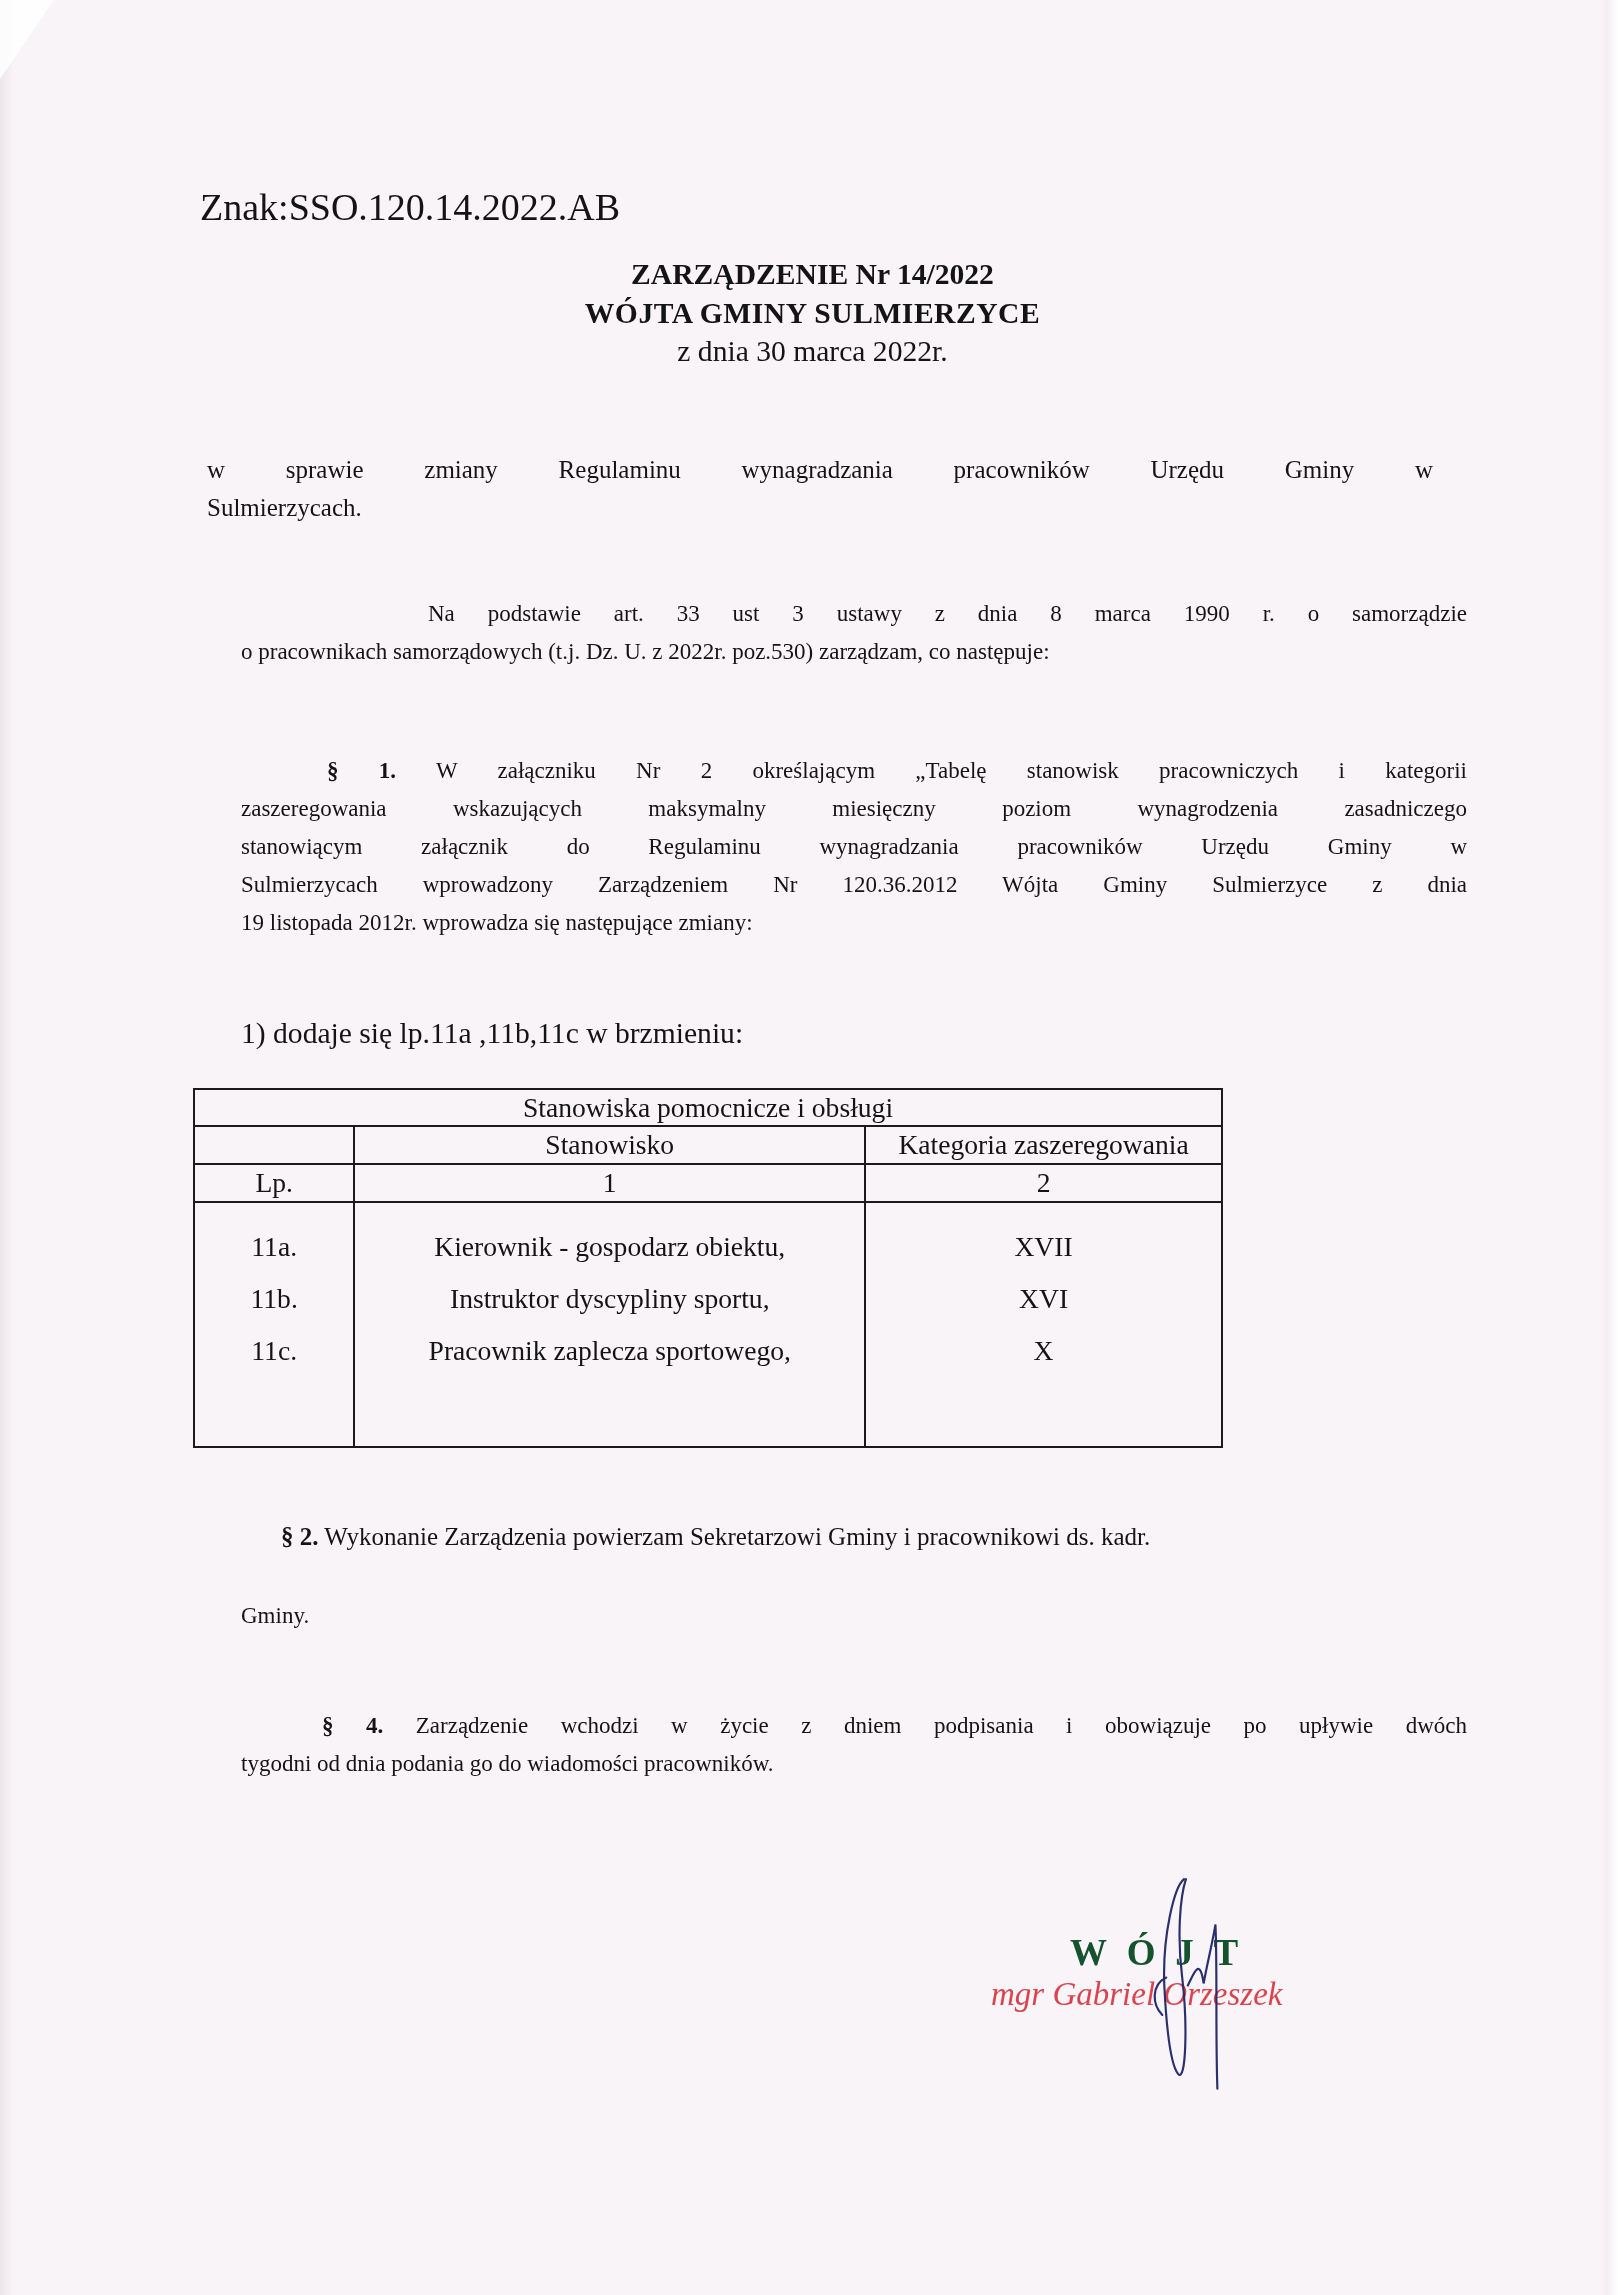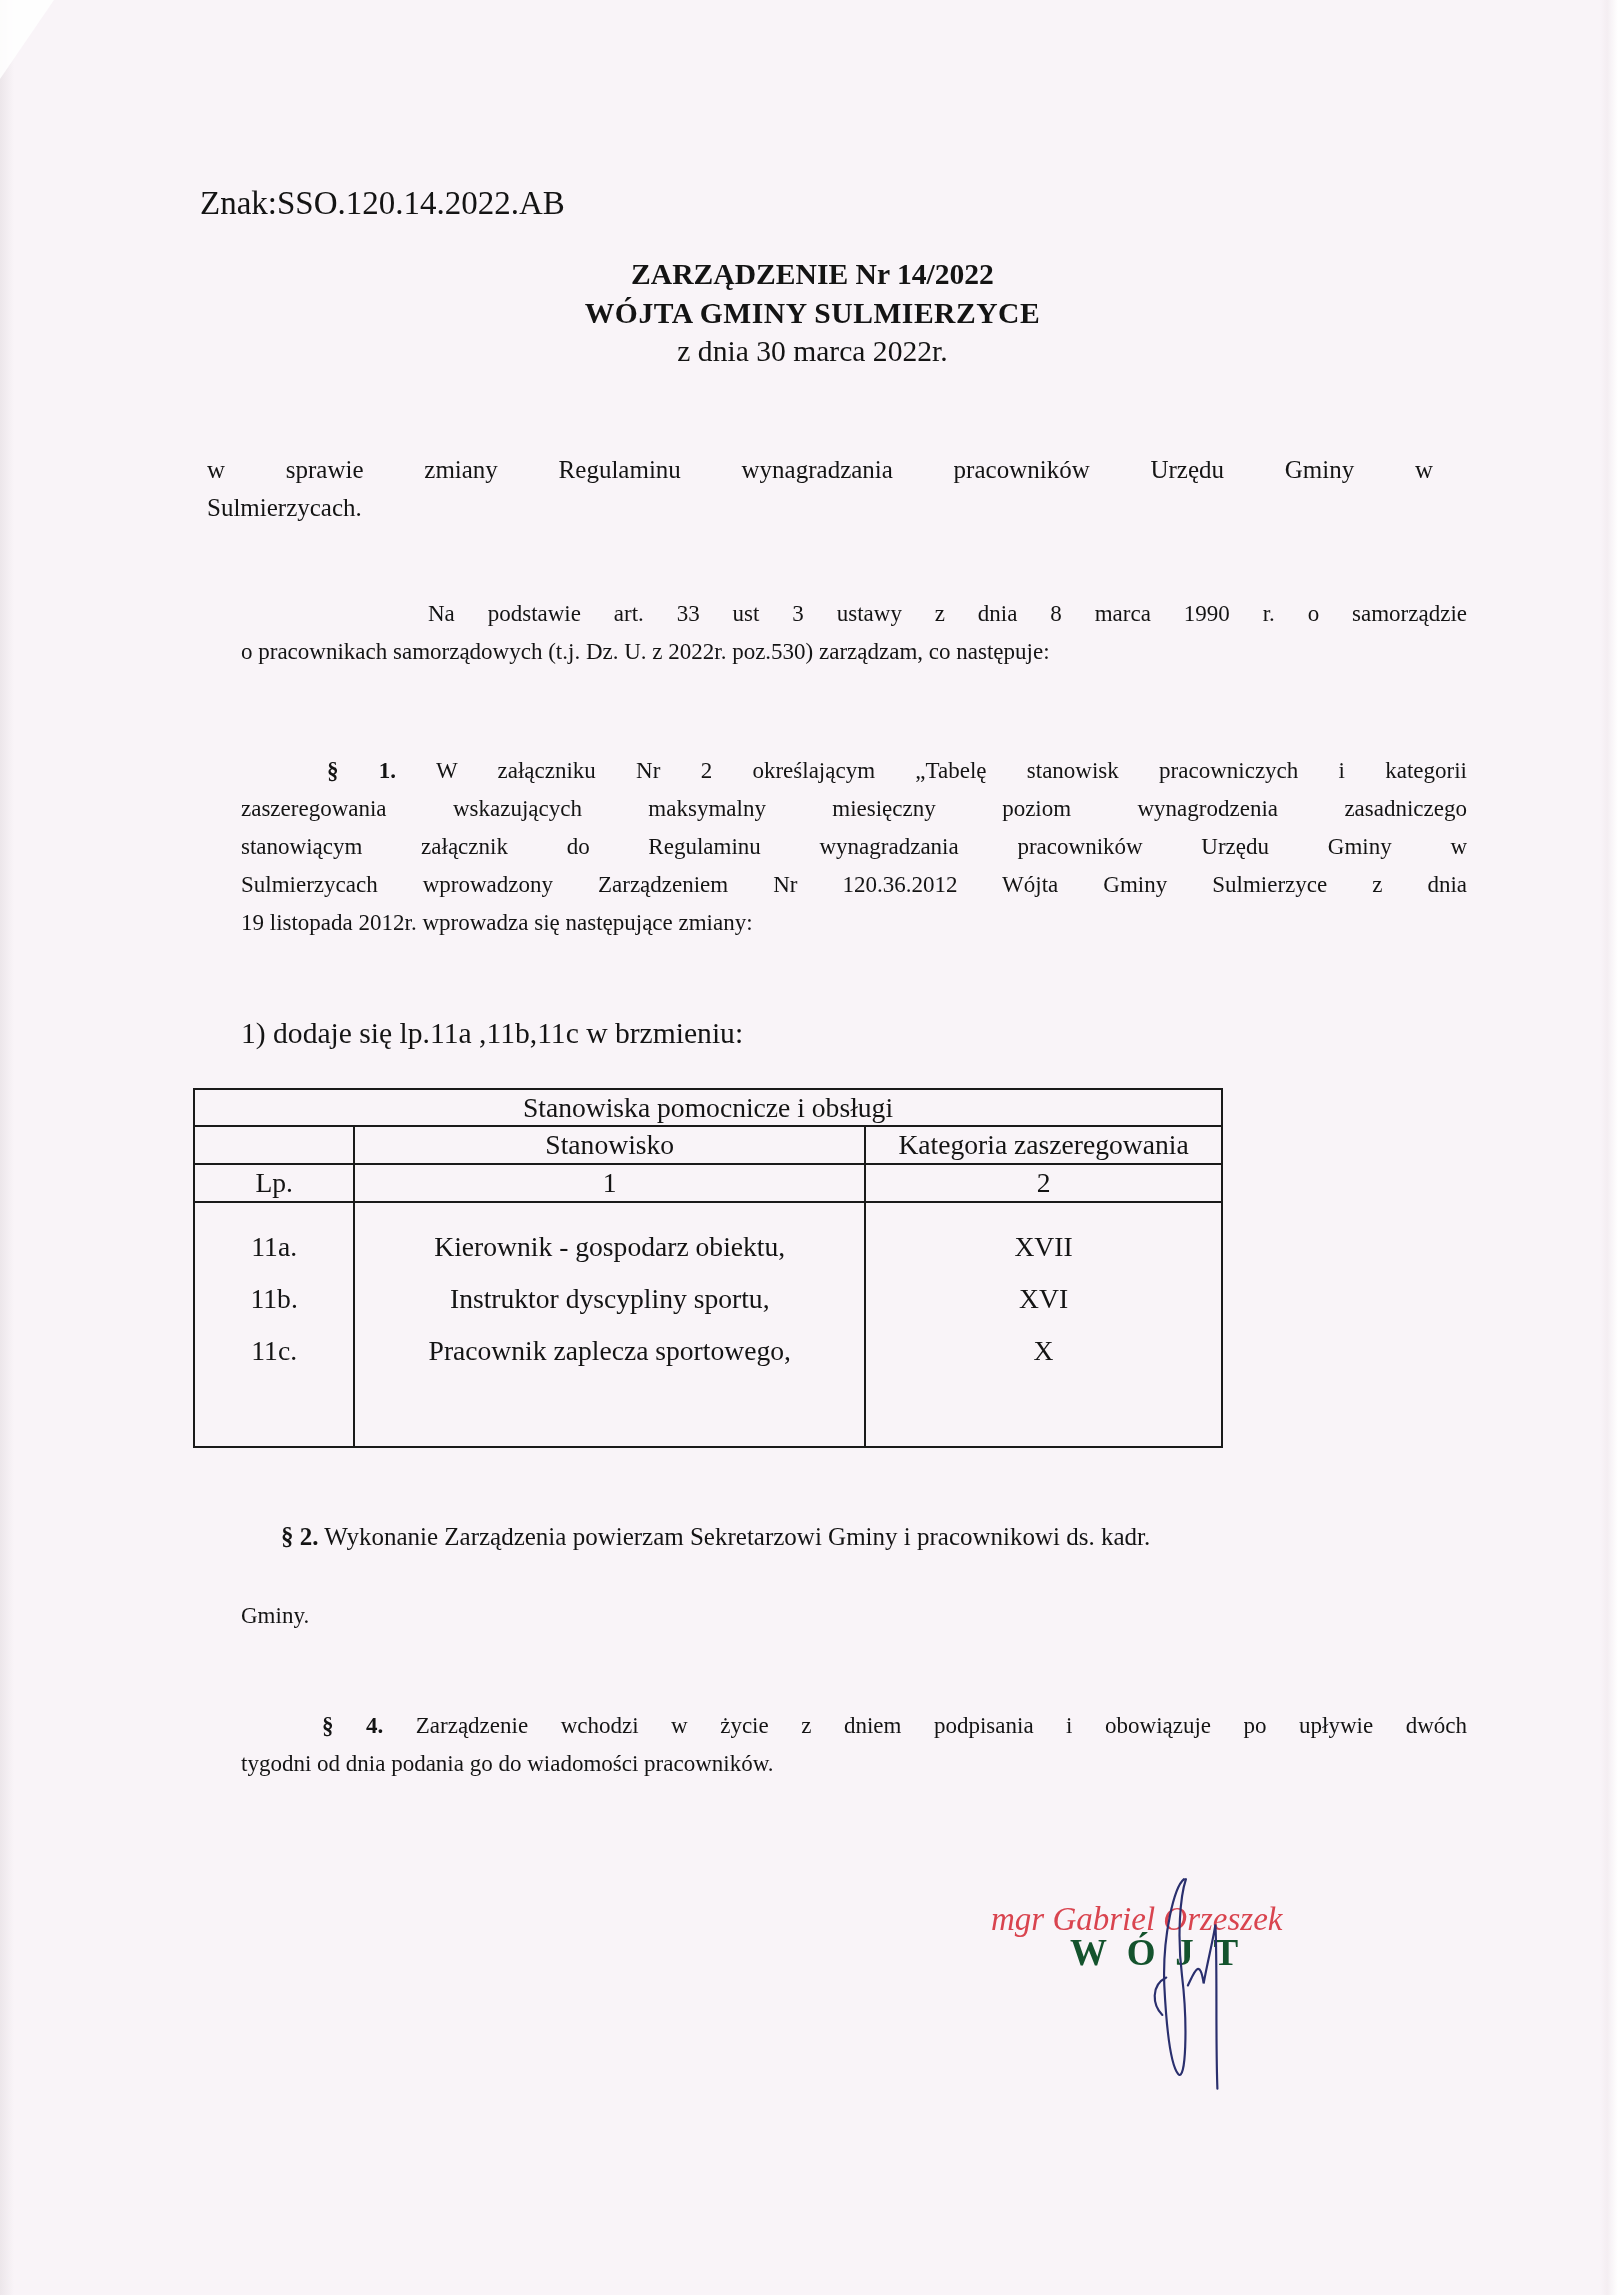--- a/index.html
+++ b/index.html
@@ -16,21 +16,21 @@
   .page-edge-right {
     position: absolute; right: 0; top: 0; width: 17.7px; height: 2295px;
     background: linear-gradient(to left, #ffffff, #f4eef2 60%, #f9f4f8);
   }
   .corner-fold {
     position: absolute; left: 0; top: 0; width: 0; height: 0;
     border-top: 79px solid #ffffff; border-right: 54px solid transparent;
     opacity: 0.85;
   }
   .abs { position: absolute; white-space: nowrap; }
-  .ref { left: 200px; top: 185px; font-size: 33px; }
+  .ref { left: 200px; top: 185px; font-size: 38px; }
   .title { left: 0; width: 1625px; text-align: center; font-weight: bold; font-size: 29.6px; }
   .t1 { top: 258px; }
   .t2 { top: 297px; letter-spacing: 0.5px; }
   .t3 { top: 335px; font-weight: normal; font-size: 29.6px; }
   .subject {
     position: absolute; left: 207px; width: 1226px; top: 451px;
     font-weight: normal; font-size: 25px; line-height: 38px; text-align: justify;
   }
   .subject .l1 { display: block; text-align-last: justify; white-space: nowrap; }
   .para {
@@ -59,21 +59,21 @@
   .s3 { top: 1597px; }
   .s3 .first { padding-left: 81px; }
   .s4 { top: 1707px; }
   .s4 .first { padding-left: 81px; }
   .sec-mark { font-weight: bold; }
   .stamp-title {
     position: absolute; left: 1070px; top: 1931px; font-size: 37px; font-weight: bold;
     color: #14532d; letter-spacing: 19.7px; font-family: "Liberation Serif", serif;
   }
   .stamp-name {
-    position: absolute; left: 991px; top: 1901px; font-size: 33px; font-style: italic;
+    position: absolute; left: 991px; top: 1976px; font-size: 33px; font-style: italic;
     color: #d9444f; font-family: "Liberation Serif", serif;
   }
   .signature { position: absolute; left: 1123px; top: 1867px; width: 118px; height: 227px; }
 </style>
 </head>
 <body>
 
 <div class="page-edge-left"></div>
 <div class="page-edge-right"></div>
 <div class="corner-fold"></div>

